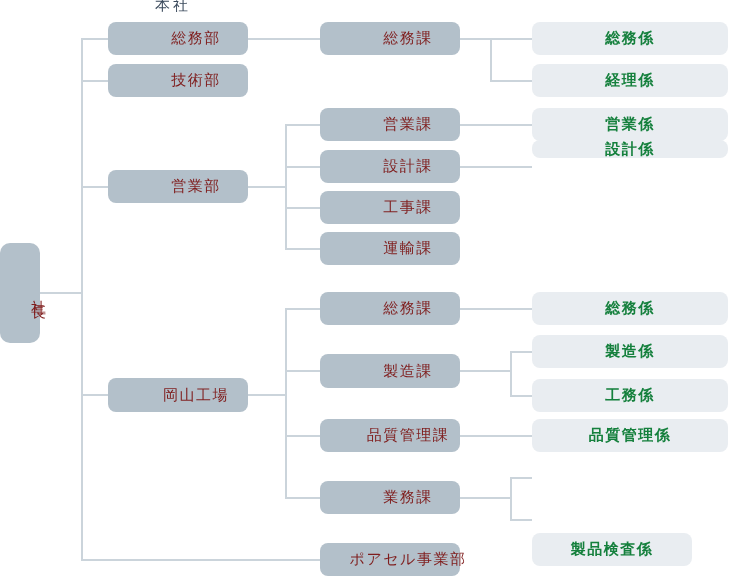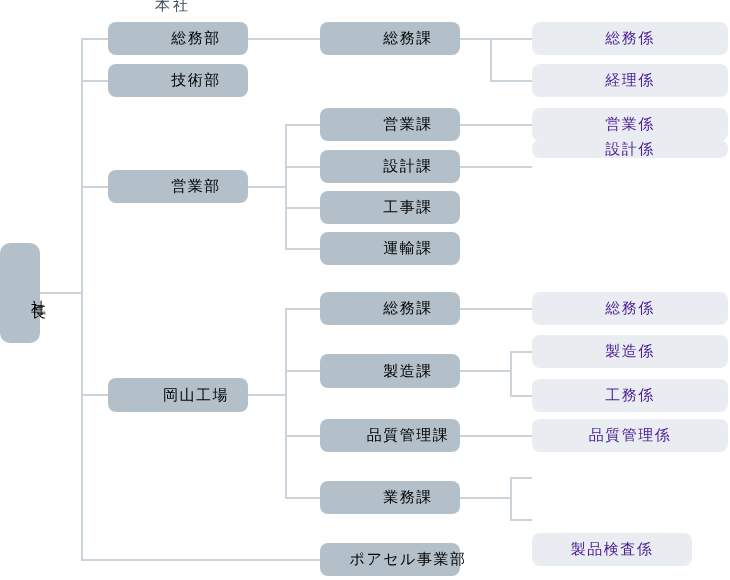--- a/index.html
+++ b/index.html
@@ -20,22 +20,22 @@
   }
   .node{
     position:absolute;
     display:flex;align-items:center;justify-content:center;
     border-radius:8px;
     font-size:15px;
     letter-spacing:1.5px;
     white-space:nowrap;
     box-sizing:border-box;
   }
-  .node.primary{background:#b3c0ca;color:#000000;padding-left:36px;}
-  .node.light{background:#e9edf1;color:#4c1d95;}
+  .node.primary{background:#b3c0ca;color:#7f1d1d;padding-left:36px;}
+  .node.light{background:#e9edf1;color:#15803d;font-weight:bold;}
   .node.vertical{
     writing-mode:vertical-rl;
     letter-spacing:5px;
     border-radius:10px;
   }
   .line{position:absolute;background:#cbd4db;}
 </style>
 </head>
 <body>
 

